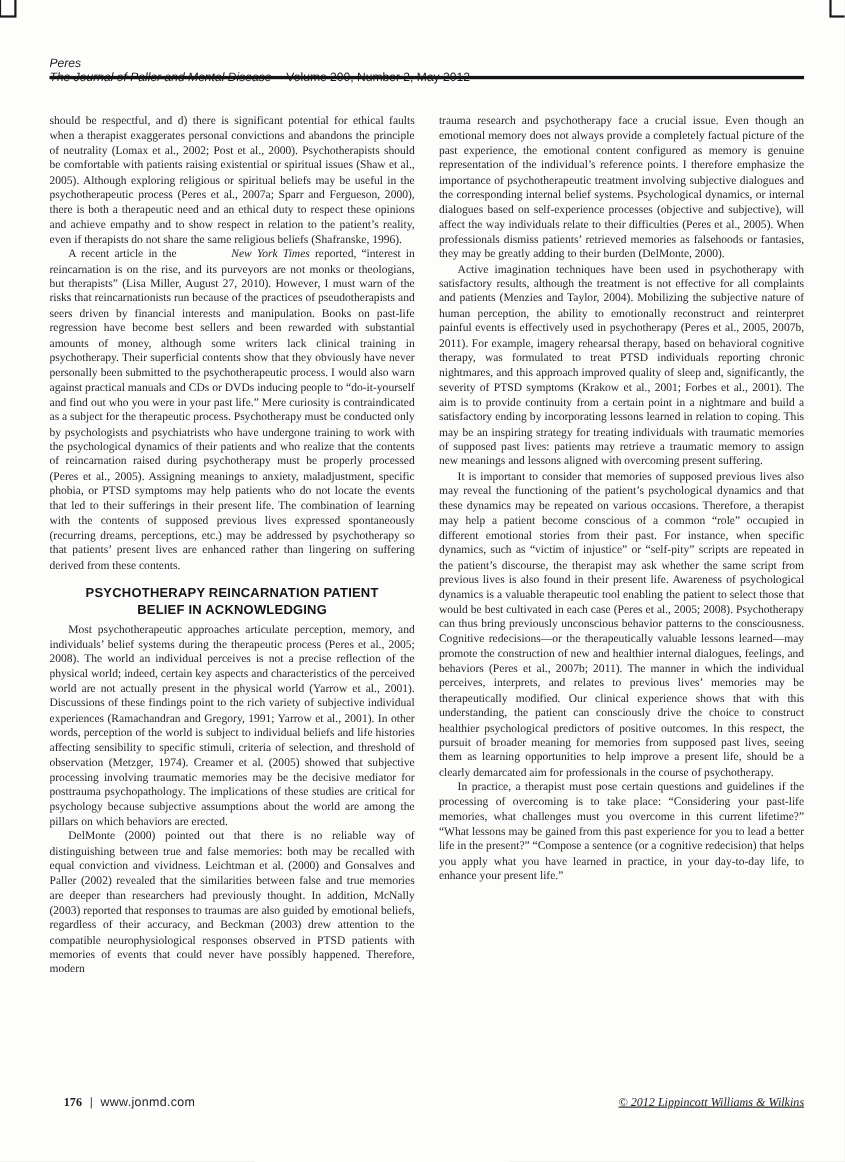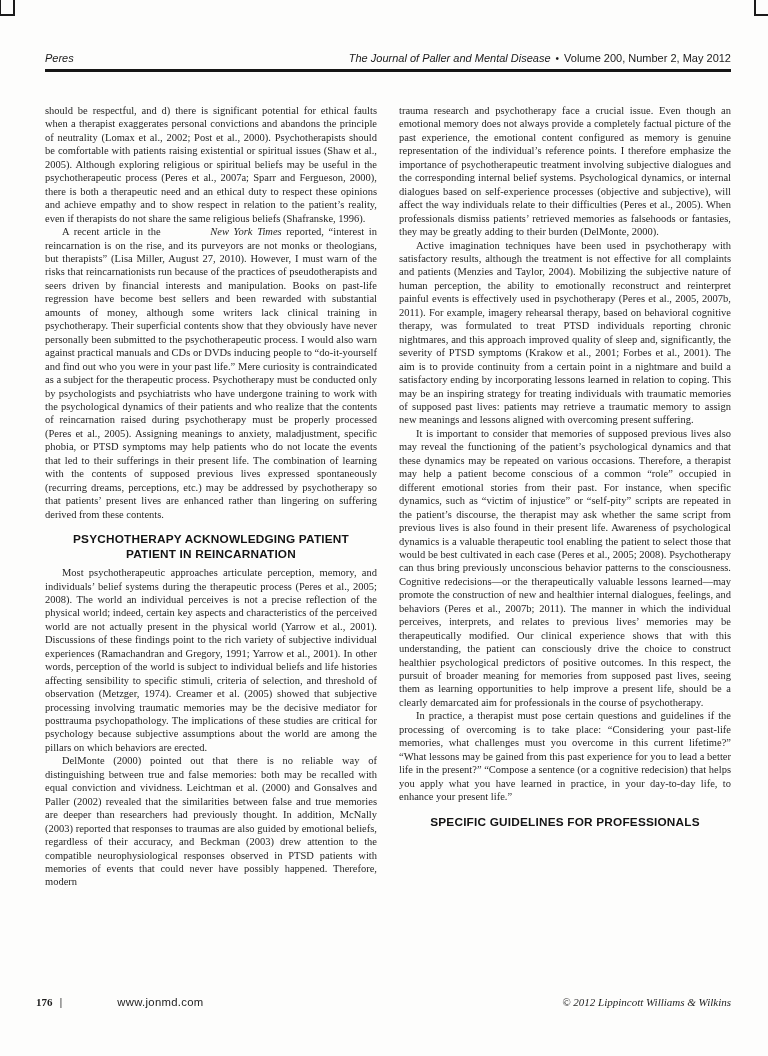--- a/index.html
+++ b/index.html
@@ -14,20 +14,21 @@
   }
   .crop-mark{position:absolute;border:2px solid #1a1a1a;background:transparent;}
   .crop-mark.tl{left:-1px;top:-7px;width:12px;height:19px;}
   .crop-mark.tr{right:-4px;top:-7px;width:14px;height:19px;}
   .header{
     position:absolute;top:52px;left:45px;right:37px;
     font-family:"Liberation Sans", sans-serif;
     font-size:11px;line-height:13px;
     display:flex;justify-content:space-between;align-items:baseline;
     color:#1a1a1a;
+    flex-direction:column;
   }
   .header .author{font-style:italic;}
   .header .hright{font-style:normal;}
   .header .journal{font-style:italic;}
   .header .bullet{padding:0 5px;font-size:10px;}
   .header-rule{
     position:absolute;top:69px;left:45px;right:37px;
     height:2.5px;background:#161616;
   }
   .columns{
@@ -46,36 +47,36 @@
   .sec-heading{
     font-family:"Liberation Sans", sans-serif;
     font-weight:bold;
     font-size:11.8px;line-height:14.5px;
     text-align:center;
     letter-spacing:0.2px;
     color:#141414;
     margin:11px 0 5px 0;
   }
   .footer{
-    position:absolute;left:36px;right:37px;bottom:48px;
+    position:absolute;left:58px;right:37px;bottom:48px;
     display:flex;justify-content:space-between;align-items:flex-end;
     font-size:11px;
   }
   .footer-left{display:flex;align-items:baseline;}
   .page-number{font-weight:bold;font-size:11px;}
   .footer-divider{
     font-family:"Liberation Sans", sans-serif;
     font-weight:300;color:#444;
     padding:0 7px;font-size:11px;
   }
   .website{
     font-family:"Liberation Sans", sans-serif;
-    font-size:11.3px;letter-spacing:0.3px;color:#222;margin-left:48px;
+    font-size:11.3px;letter-spacing:0.3px;color:#222;
   }
-  .copyright{font-style:italic;color:#1e1e1e;}
+  .copyright{font-style:italic;color:#1e1e1e;text-decoration:underline;}
 </style>
 </head>
 <body>
 
 <div class="page">
 
   <div class="crop-mark tl"></div>
   <div class="crop-mark tr"></div>
 
   <div class="header">
@@ -84,34 +85,31 @@
       <span class="journal">The Journal of Paller and Mental Disease</span><span class="bullet">•</span><span class="issue">Volume 200, Number 2, May 2012</span>
     </span>
   </div>
   <div class="header-rule"></div>
 
   <div class="columns">
     <div class="col" id="col-left">
         <p class="body-par"><span>should be respectful, and d) there is significant potential for ethical faults when a therapist exaggerates personal convictions and abandons the principle of neutrality (Lomax et al., 2002; Post et al., 2000). Psychotherapists should be comfortable with patients raising existential or spiritual issues (Shaw et al., 2005). Although exploring religious or spiritual beliefs may be useful in the psychotherapeutic process (Peres et al., 2007a; Sparr and Fergueson, 2000), there is both a therapeutic need and an ethical duty to respect these opinions and achieve empathy and to show respect in relation to the patient’s reality, even if therapists do not share the same religious beliefs (Shafranske, 1996).</span></p>
         <p class="body-par indent"><span>A recent article in the </span><em>New York Times</em><span> reported, “interest in reincarnation is on the rise, and its purveyors are not monks or theologians, but therapists” (Lisa Miller, August 27, 2010). However, I must warn of the risks that reincarnationists run because of the practices of pseudotherapists and seers driven by financial interests and manipulation. Books on past-life regression have become best sellers and been rewarded with substantial amounts of money, although some writers lack clinical training in psychotherapy. Their superficial contents show that they obviously have never personally been submitted to the psychotherapeutic process. I would also warn against practical manuals and CDs or DVDs inducing people to “do-it-yourself and find out who you were in your past life.” Mere curiosity is contraindicated as a subject for the therapeutic process. Psychotherapy must be conducted only by psychologists and psychiatrists who have undergone training to work with the psychological dynamics of their patients and who realize that the contents of reincarnation raised during psychotherapy must be properly processed (Peres et al., 2005). Assigning meanings to anxiety, maladjustment, specific phobia, or PTSD symptoms may help patients who do not locate the events that led to their sufferings in their present life. The combination of learning with the contents of supposed previous lives expressed spontaneously (recurring dreams, perceptions, etc.) may be addressed by psychotherapy so that patients’ present lives are enhanced rather than lingering on suffering derived from these contents.</span></p>
         <h2 class="sec-heading">
-          <div>PSYCHOTHERAPY ACKNOWLEDGING PATIENT</div>
-          <div>PATIENT IN REINCARNATION</div>
+          <div>PSYCHOTHERAPY REINCARNATION PATIENT</div>
+          <div>BELIEF IN ACKNOWLEDGING</div>
         </h2>
         <p class="body-par indent"><span>Most psychotherapeutic approaches articulate perception, memory, and individuals’ belief systems during the therapeutic process (Peres et al., 2005; 2008). The world an individual perceives is not a precise reflection of the physical world; indeed, certain key aspects and characteristics of the perceived world are not actually present in the physical world (Yarrow et al., 2001). Discussions of these findings point to the rich variety of subjective individual experiences (Ramachandran and Gregory, 1991; Yarrow et al., 2001). In other words, perception of the world is subject to individual beliefs and life histories affecting sensibility to specific stimuli, criteria of selection, and threshold of observation (Metzger, 1974). Creamer et al. (2005) showed that subjective processing involving traumatic memories may be the decisive mediator for posttrauma psychopathology. The implications of these studies are critical for psychology because subjective assumptions about the world are among the pillars on which behaviors are erected.</span></p>
         <p class="body-par indent"><span>DelMonte (2000) pointed out that there is no reliable way of distinguishing between true and false memories: both may be recalled with equal conviction and vividness. Leichtman et al. (2000) and Gonsalves and Paller (2002) revealed that the similarities between false and true memories are deeper than researchers had previously thought. In addition, McNally (2003) reported that responses to traumas are also guided by emotional beliefs, regardless of their accuracy, and Beckman (2003) drew attention to the compatible neurophysiological responses observed in PTSD patients with memories of events that could never have possibly happened. Therefore, modern</span></p>
       </div>
     <div class="col" id="col-right">
         <p class="body-par"><span>trauma research and psychotherapy face a crucial issue. Even though an emotional memory does not always provide a completely factual picture of the past experience, the emotional content configured as memory is genuine representation of the individual’s reference points. I therefore emphasize the importance of psychotherapeutic treatment involving subjective dialogues and the corresponding internal belief systems. Psychological dynamics, or internal dialogues based on self-experience processes (objective and subjective), will affect the way individuals relate to their difficulties (Peres et al., 2005). When professionals dismiss patients’ retrieved memories as falsehoods or fantasies, they may be greatly adding to their burden (DelMonte, 2000).</span></p>
         <p class="body-par indent"><span>Active imagination techniques have been used in psychotherapy with satisfactory results, although the treatment is not effective for all complaints and patients (Menzies and Taylor, 2004). Mobilizing the subjective nature of human perception, the ability to emotionally reconstruct and reinterpret painful events is effectively used in psychotherapy (Peres et al., 2005, 2007b, 2011). For example, imagery rehearsal therapy, based on behavioral cognitive therapy, was formulated to treat PTSD individuals reporting chronic nightmares, and this approach improved quality of sleep and, significantly, the severity of PTSD symptoms (Krakow et al., 2001; Forbes et al., 2001). The aim is to provide continuity from a certain point in a nightmare and build a satisfactory ending by incorporating lessons learned in relation to coping. This may be an inspiring strategy for treating individuals with traumatic memories of supposed past lives: patients may retrieve a traumatic memory to assign new meanings and lessons aligned with overcoming present suffering.</span></p>
         <p class="body-par indent"><span>It is important to consider that memories of supposed previous lives also may reveal the functioning of the patient’s psychological dynamics and that these dynamics may be repeated on various occasions. Therefore, a therapist may help a patient become conscious of a common “role” occupied in different emotional stories from their past. For instance, when specific dynamics, such as “victim of injustice” or “self-pity” scripts are repeated in the patient’s discourse, the therapist may ask whether the same script from previous lives is also found in their present life. Awareness of psychological dynamics is a valuable therapeutic tool enabling the patient to select those that would be best cultivated in each case (Peres et al., 2005; 2008). Psychotherapy can thus bring previously unconscious behavior patterns to the consciousness. Cognitive redecisions—or the therapeutically valuable lessons learned—may promote the construction of new and healthier internal dialogues, feelings, and behaviors (Peres et al., 2007b; 2011). The manner in which the individual perceives, interprets, and relates to previous lives’ memories may be therapeutically modified. Our clinical experience shows that with this understanding, the patient can consciously drive the choice to construct healthier psychological predictors of positive outcomes. In this respect, the pursuit of broader meaning for memories from supposed past lives, seeing them as learning opportunities to help improve a present life, should be a clearly demarcated aim for professionals in the course of psychotherapy.</span></p>
         <p class="body-par indent"><span>In practice, a therapist must pose certain questions and guidelines if the processing of overcoming is to take place: “Considering your past-life memories, what challenges must you overcome in this current lifetime?” “What lessons may be gained from this past experience for you to lead a better life in the present?” “Compose a sentence (or a cognitive redecision) that helps you apply what you have learned in practice, in your day-to-day life, to enhance your present life.”</span></p>
-        <h2 class="sec-heading">
-          <div>SPECIFIC GUIDELINES FOR PROFESSIONALS</div>
-        </h2>
       </div>
   </div>
 
   <div class="footer">
     <span class="footer-left">
       <span class="page-number">176</span>
       <span class="footer-divider">|</span>
       <span class="website">www.jonmd.com</span>
     </span>
     <span class="copyright">© 2012 Lippincott Williams &amp; Wilkins</span>

